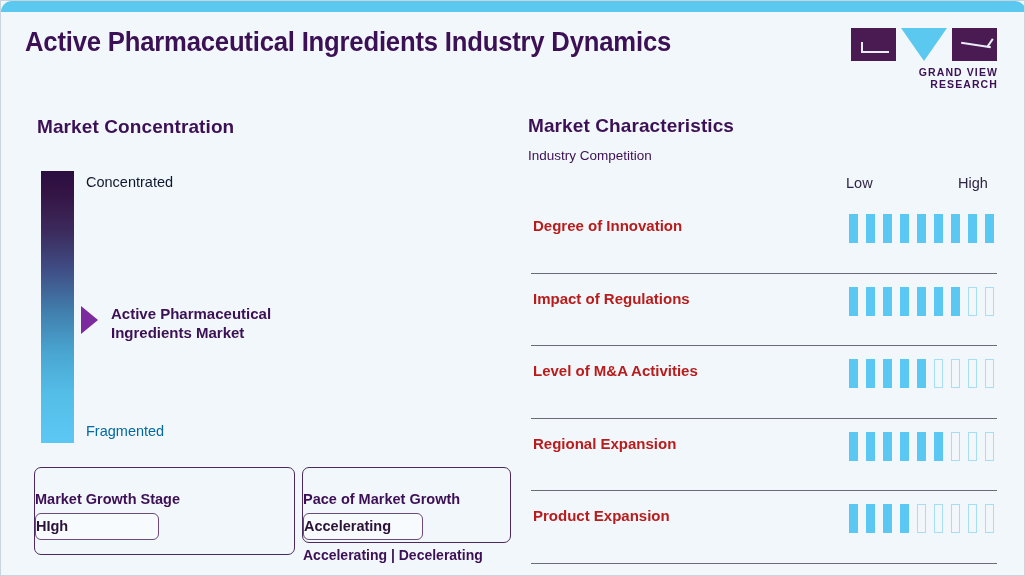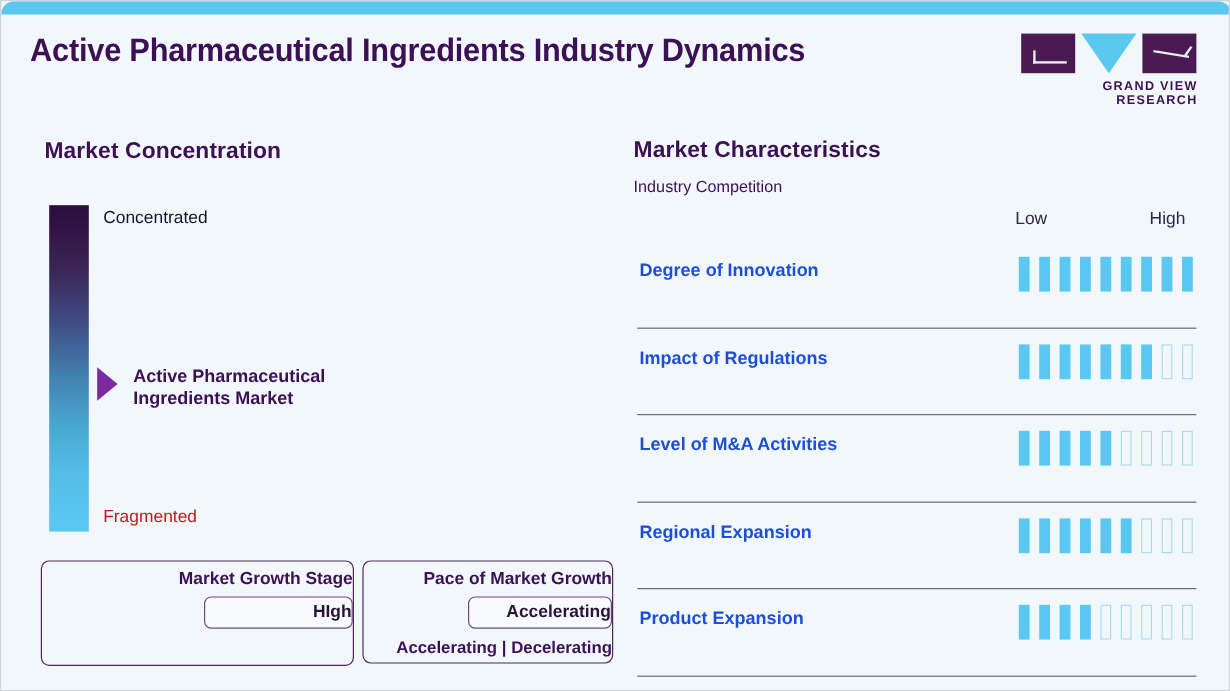--- a/index.html
+++ b/index.html
@@ -137,21 +137,21 @@
     top: 173px;
     font-size: 14.5px;
     color: #0f172a;
     font-family: "Liberation Sans Narrow", "Liberation Sans", sans-serif;
   }
   #label-fragmented {
     position: absolute;
     left: 85px;
     top: 422px;
     font-size: 14.5px;
-    color: #b91c1c;
+    color: #0369a1;
     font-family: "Liberation Sans Narrow", "Liberation Sans", sans-serif;
   }
 
   #market-pointer {
     position: absolute;
     left: 80px;
     top: 305px;
     width: 0; height: 0;
     border-top: 14px solid transparent;
     border-bottom: 14px solid transparent;
@@ -168,25 +168,25 @@
     color: #3b1055;
     font-family: "Liberation Sans Narrow", "Liberation Sans", sans-serif;
   }
 
   
   .stat-box {
     position: absolute;
     border: 1.4px solid #4a2a5c;
     border-radius: 7px;
     background: #f2f7fb;
-    padding-top: 7px;
-    text-align: right;
+    padding-top: 23px;
+    text-align: left;
   }
   #box-growth-stage { left: 33px; top: 466px; width: 261px; height: 88px; }
-  #box-growth-pace  { left: 301px; top: 466px; width: 209px; height: 86px; }
+  #box-growth-pace  { left: 301px; top: 466px; width: 209px; height: 76px; }
 
   .stat-heading {
     font-size: 14.5px;
     font-weight: bold;
     color: #3b1055;
     font-family: "Liberation Sans Narrow", "Liberation Sans", sans-serif;
   }
   .stat-value-pill {
     display: inline-block;
     margin-top: 6px;
@@ -237,21 +237,21 @@
     border-bottom: 1.6px solid #6a6a78;
   }
   .char-row:last-child { }
 
   .char-label {
     position: absolute;
     left: 2px;
     top: 16px;
     font-size: 15px;
     font-weight: bold;
-    color: #1d4ed8;
+    color: #b91c1c;
     font-family: "Liberation Sans Narrow", "Liberation Sans", sans-serif;
   }
 
   .char-meter {
     position: absolute;
     right: 3px;
     top: 13px;
     display: flex;
     gap: 8px;
   }

